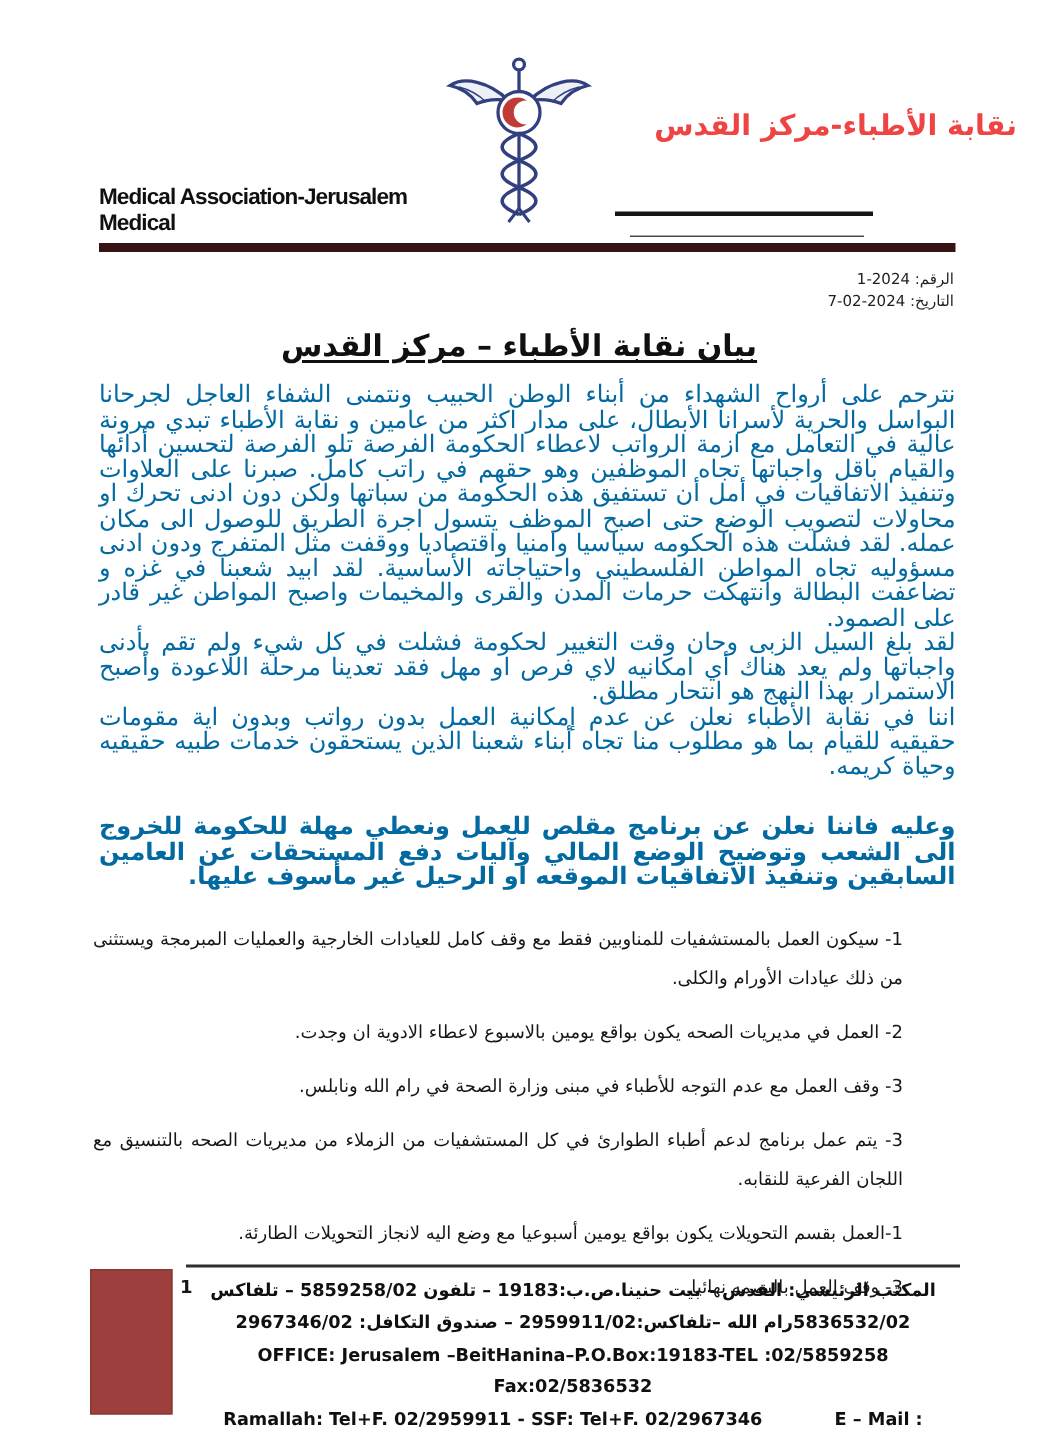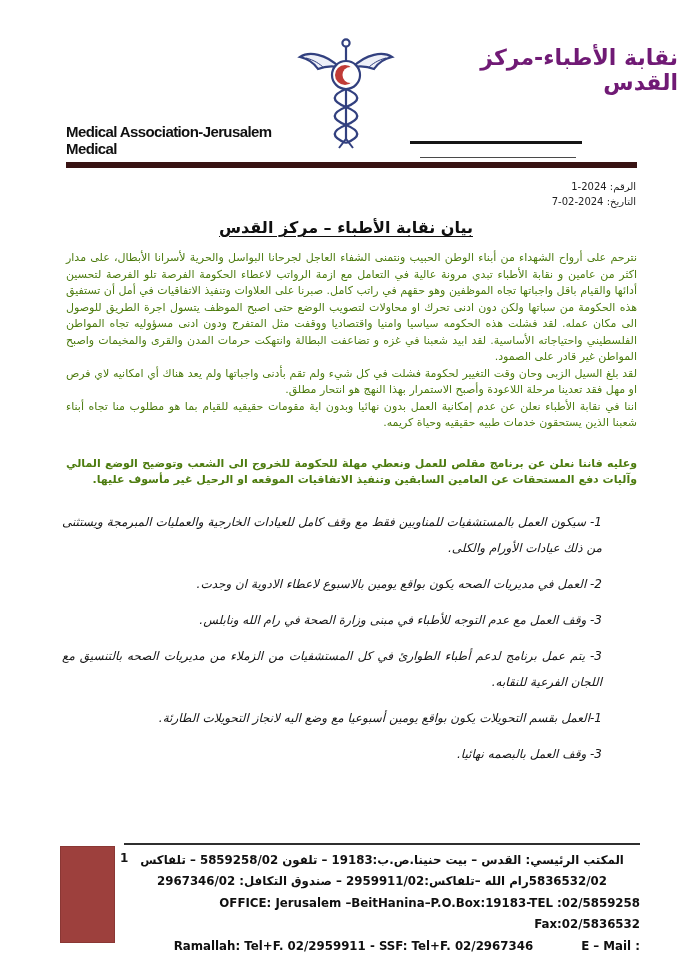--- a/index.html
+++ b/index.html
@@ -9,43 +9,43 @@
   }
   
   .header{display:flex;justify-content:space-between;align-items:flex-end;padding:30px 10px 0 66px;}
   .org-en{
     flex:0 0 215px;margin-top:28px;
     font-family:"Liberation Sans",sans-serif;font-weight:bold;
     font-size:15px;line-height:1.12;letter-spacing:-0.6px;color:#101010;
   }
   .logo{flex:0 0 auto;margin-top:6px;}
   .org-ar-wrap{flex:0 0 245px;text-align:right;padding-right:4px;}
-  .org-ar{font-size:22px;font-weight:bold;margin-top:10px;color:#701a75;}
+  .org-ar{font-size:19px;font-weight:bold;margin-top:10px;color:#ef4444;}
   .sig1{height:2.5px;background:#151515;width:172px;margin:46px 96px 0 auto;}
   .sig2{height:1.5px;background:#4a4a4a;width:156px;margin:13px 102px 0 auto;}
   .rule{height:6px;background:#381313;margin:4px 55px 0 66px;}
   
   .meta{margin:12px 56px 0 0;text-align:right;font-size:10px;line-height:1.45;color:#1f1f1f;}
-  .doc-title{margin-top:9px;text-align:center;font-weight:bold;font-size:16px;
+  .doc-title{margin-top:9px;text-align:center;font-weight:bold;font-size:20px;
     text-decoration:underline;text-underline-offset:3px;color:#101010;}
   
-  .bodytext{margin:13px 55px 0 66px;text-align:justify;font-size:11px;line-height:16.5px;color:#4d7c0f;}
+  .bodytext{margin:13px 55px 0 66px;text-align:justify;font-size:16px;line-height:16.5px;color:#0369a1;}
   .bodytext p{margin:0;}
   .bodytext p.bold{font-weight:bold;margin-top:24px;}
   
-  .list{margin:20px 90px 0 62px;font-size:12px;line-height:26px;color:#161616;font-style:italic;}
+  .list{margin:20px 90px 0 62px;font-size:12px;line-height:26px;color:#161616;}
   .li{margin-bottom:10px;text-align:justify;}
   
   .footer{position:absolute;left:60px;right:52px;top:843px;}
   .block{position:absolute;left:0;top:3px;width:53px;height:95px;background:#9d403d;border:1px solid #8a3734;}
   .pnum{position:absolute;left:60px;top:8px;font-size:12px;font-weight:bold;color:#141414;}
   .footer-text{margin-left:64px;border-top:2px solid #2f2f2f;padding-top:5px;
     font-weight:bold;font-size:11.8px;line-height:1.82;color:#101010;}
   .f-line.ar{text-align:center;}
-  .f-line.en{text-align:right;}
+  .f-line.en{text-align:center;}
   .email{margin-left:44px;}
 </style>
 </head>
 <body>
 
 <div class="page">
 
   <div class="header">
     <div class="org-en">
       <div>Medical Association-Jerusalem</div>
@@ -85,21 +85,21 @@
   <div class="meta" dir="rtl">
     <div>الرقم: 2024-1</div>
     <div>التاريخ: 2024-02-7</div>
   </div>
 
   <div class="doc-title" dir="rtl">بيان نقابة الأطباء – مركز القدس</div>
 
   <div class="bodytext" dir="rtl">
     <p>نترحم على أرواح الشهداء من أبناء الوطن الحبيب ونتمنى الشفاء العاجل لجرحانا البواسل والحرية لأسرانا الأبطال، على مدار اكثر من عامين و نقابة الأطباء تبدي مرونة عالية في التعامل مع ازمة الرواتب لاعطاء الحكومة الفرصة تلو الفرصة لتحسين أدائها والقيام باقل واجباتها تجاه الموظفين وهو حقهم في راتب كامل. صبرنا على العلاوات وتنفيذ الاتفاقيات في أمل أن تستفيق هذه الحكومة من سباتها ولكن دون ادنى تحرك او محاولات لتصويب الوضع حتى اصبح الموظف يتسول اجرة الطريق للوصول الى مكان عمله. لقد فشلت هذه الحكومه سياسيا وامنيا واقتصاديا ووقفت مثل المتفرج ودون ادنى مسؤوليه تجاه المواطن الفلسطيني واحتياجاته الأساسية. لقد ابيد شعبنا في غزه و تضاعفت البطالة وانتهكت حرمات المدن والقرى والمخيمات واصبح المواطن غير قادر على الصمود.</p>
     <p>لقد بلغ السيل الزبى وحان وقت التغيير لحكومة فشلت في كل شيء ولم تقم بأدنى واجباتها ولم يعد هناك أي امكانيه لاي فرص او مهل فقد تعدينا مرحلة اللاعودة وأصبح الاستمرار بهذا النهج هو انتحار مطلق.</p>
-    <p>اننا في نقابة الأطباء نعلن عن عدم إمكانية العمل بدون نهائيا وبدون اية مقومات حقيقيه للقيام بما هو مطلوب منا تجاه أبناء شعبنا الذين يستحقون خدمات طبيه حقيقيه وحياة كريمه.</p>
+    <p>اننا في نقابة الأطباء نعلن عن عدم إمكانية العمل بدون رواتب وبدون اية مقومات حقيقيه للقيام بما هو مطلوب منا تجاه أبناء شعبنا الذين يستحقون خدمات طبيه حقيقيه وحياة كريمه.</p>
     <p class="bold">وعليه فاننا نعلن عن برنامج مقلص للعمل ونعطي مهلة للحكومة للخروج الى الشعب وتوضيح الوضع المالي وآليات دفع المستحقات عن العامين السابقين وتنفيذ الاتفاقيات الموقعه او الرحيل غير مأسوف عليها.</p>
   </div>
 
   <div class="list" dir="rtl">
     <div class="li">1- سيكون العمل بالمستشفيات للمناوبين فقط مع وقف كامل للعيادات الخارجية والعمليات المبرمجة ويستثنى من ذلك عيادات الأورام والكلى.</div>
     <div class="li">2- العمل في مديريات الصحه يكون بواقع يومين بالاسبوع لاعطاء الادوية ان وجدت.</div>
     <div class="li">3- وقف العمل مع عدم التوجه للأطباء في مبنى وزارة الصحة في رام الله ونابلس.</div>
     <div class="li">3- يتم عمل برنامج لدعم أطباء الطوارئ في كل المستشفيات من الزملاء من مديريات الصحه بالتنسيق مع اللجان الفرعية للنقابه.</div>
     <div class="li">1-العمل بقسم التحويلات يكون بواقع يومين أسبوعيا مع وضع اليه لانجاز التحويلات الطارئة.</div>
     <div class="li">3- وقف العمل بالبصمه نهائيا.</div>

